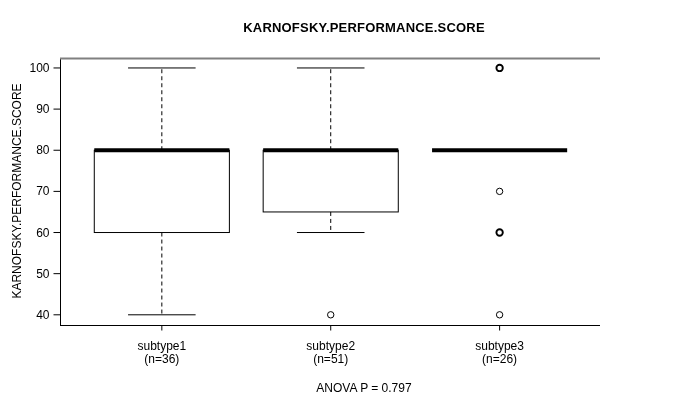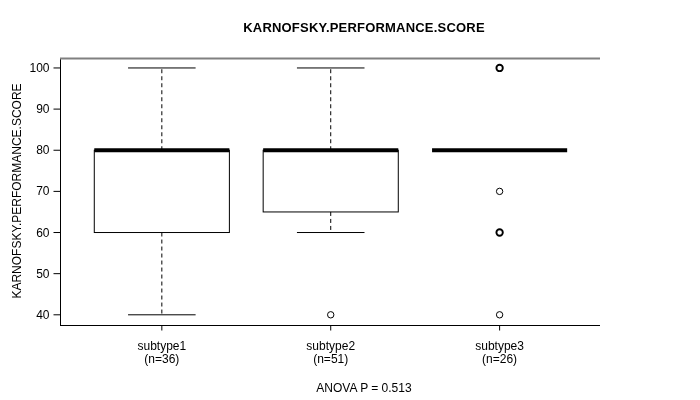--- a/index.html
+++ b/index.html
@@ -79,14 +79,14 @@
         <line x1="432.05555555555554" y1="150.24268104776576" x2="567.1666666666666" y2="150.24268104776576" stroke="#000000" stroke-width="4"></line>
         <circle cx="499.6111111111111" cy="67.96224961479197" r="3.2" fill="#ffffff" stroke="#000000" stroke-width="1.9"></circle>
         <circle cx="499.6111111111111" cy="191.38289676425268" r="3.2" fill="#ffffff" stroke="#000000" stroke-width="1"></circle>
         <circle cx="499.6111111111111" cy="232.52311248073957" r="3.2" fill="#ffffff" stroke="#000000" stroke-width="1.9"></circle>
         <circle cx="499.6111111111111" cy="314.8035439137134" r="3.2" fill="#ffffff" stroke="#000000" stroke-width="1"></circle>
         <line x1="499.6111111111111" y1="325.5" x2="499.6111111111111" y2="330.5" stroke="#000000" stroke-width="1"></line>
         <text x="499.6111111111111" y="349.5" text-anchor="middle">subtype3</text>
         <text x="499.6111111111111" y="362.5" text-anchor="middle">(n=26)</text>
       </g>
     </svg>
-  <div class="footer">ANOVA P = 0.513</div>
+  <div class="footer">ANOVA P = 0.797</div>
 </div>
 
 </body></html>

